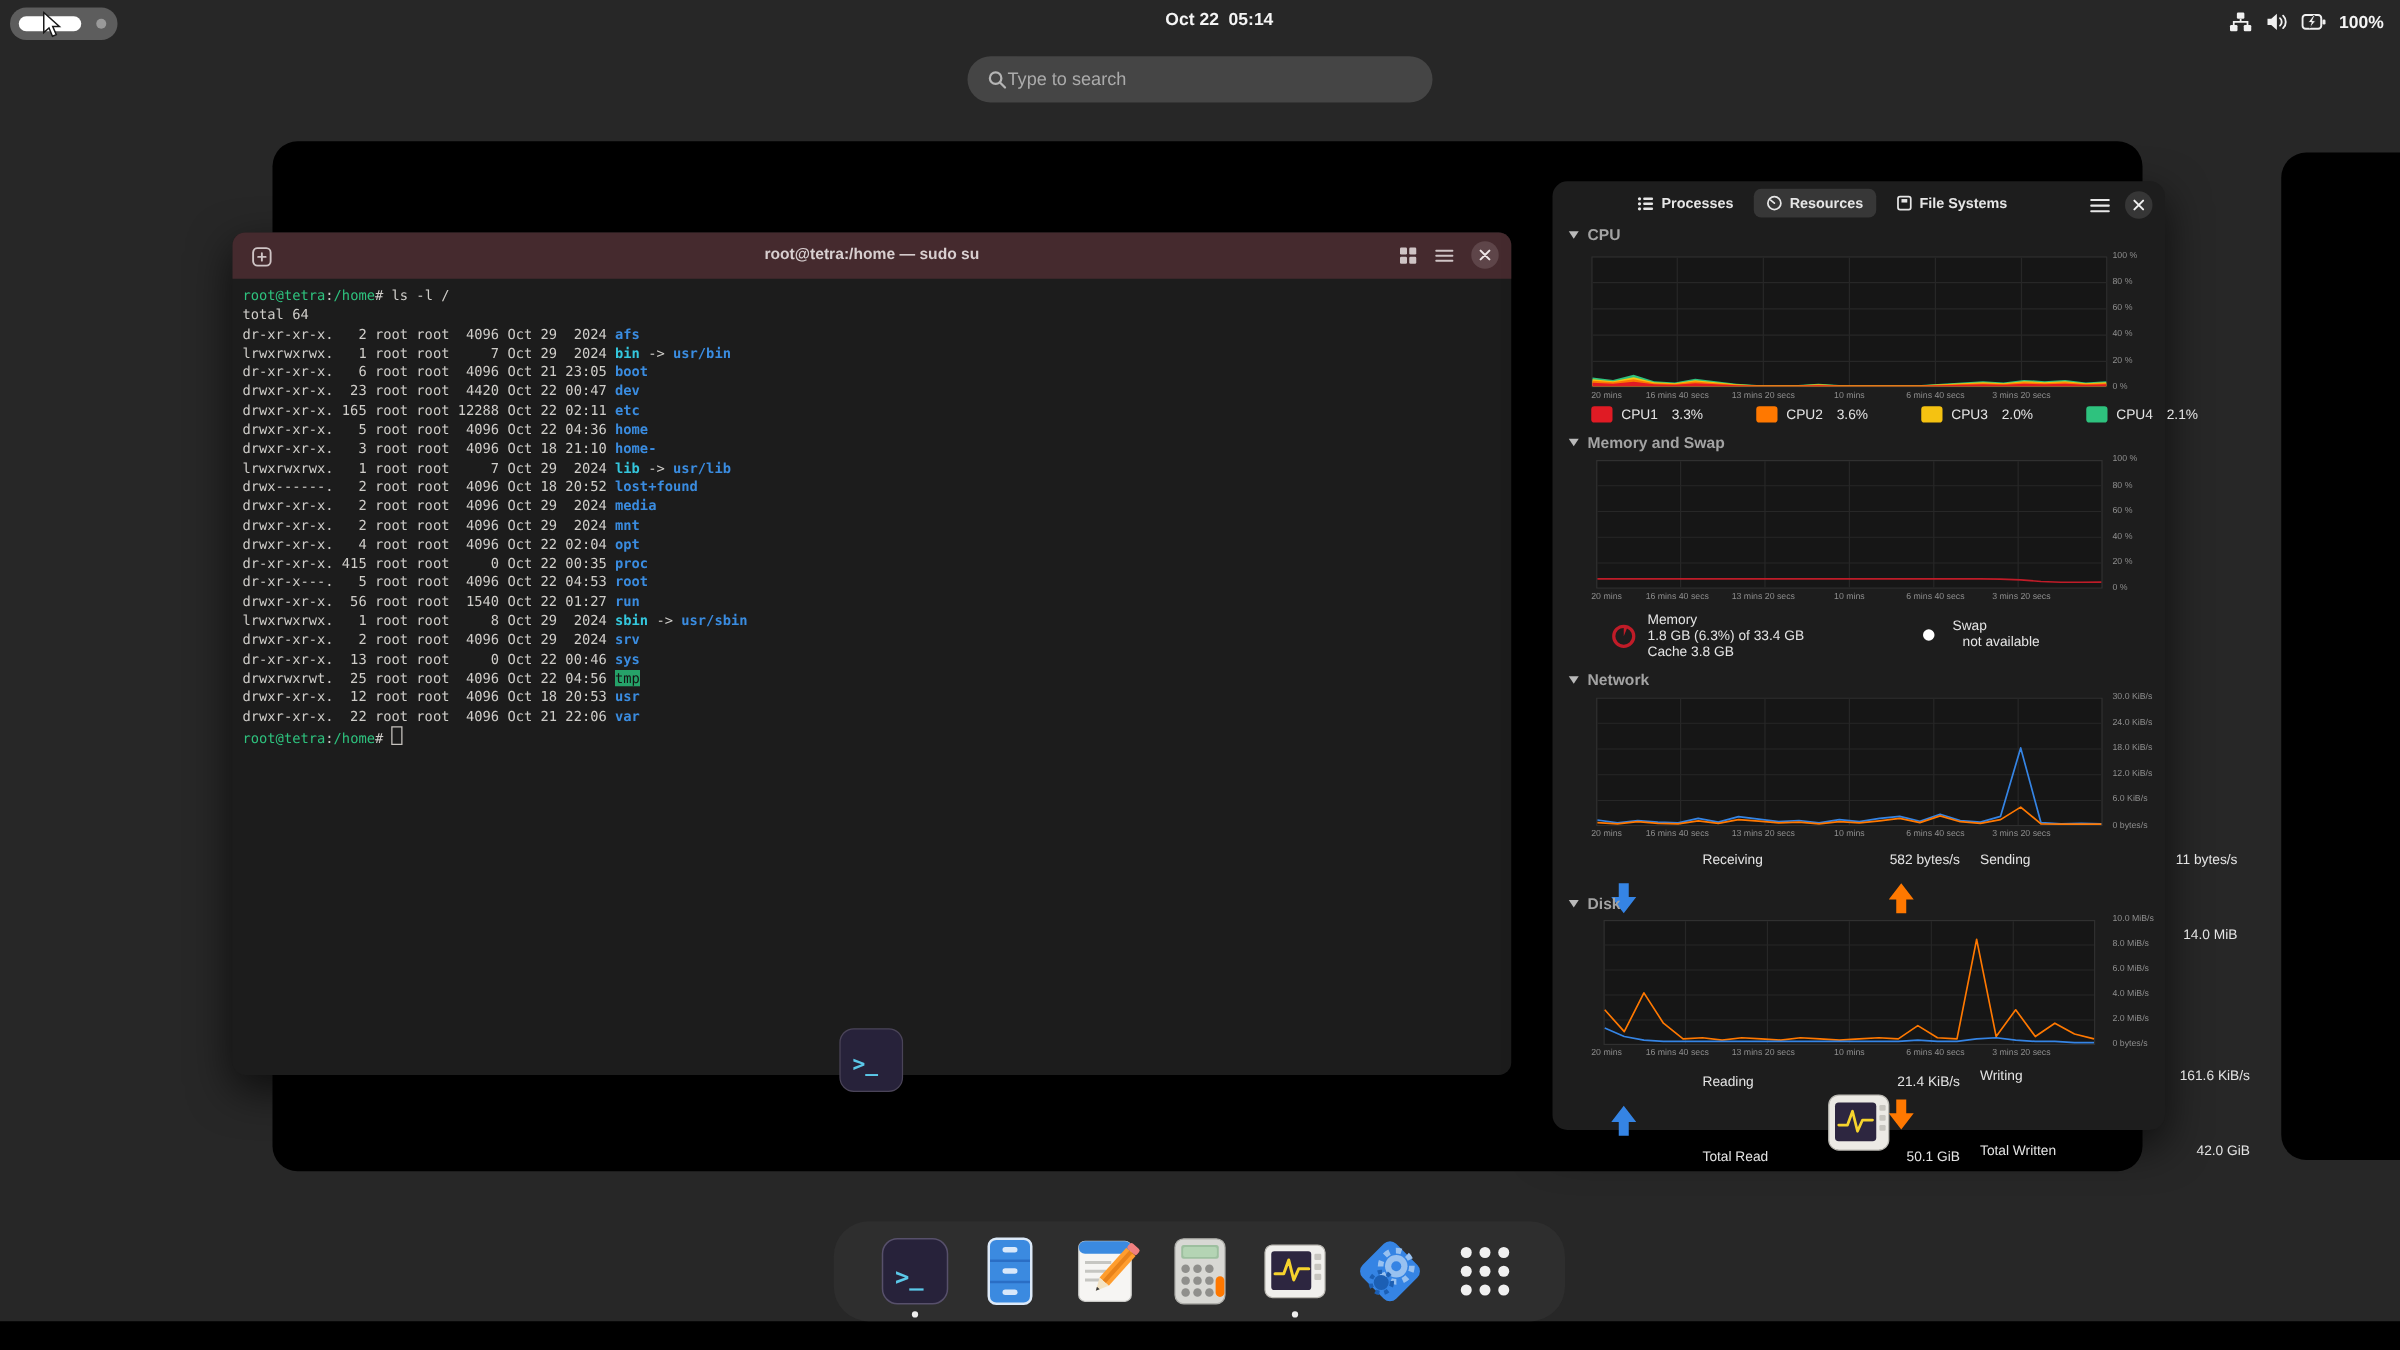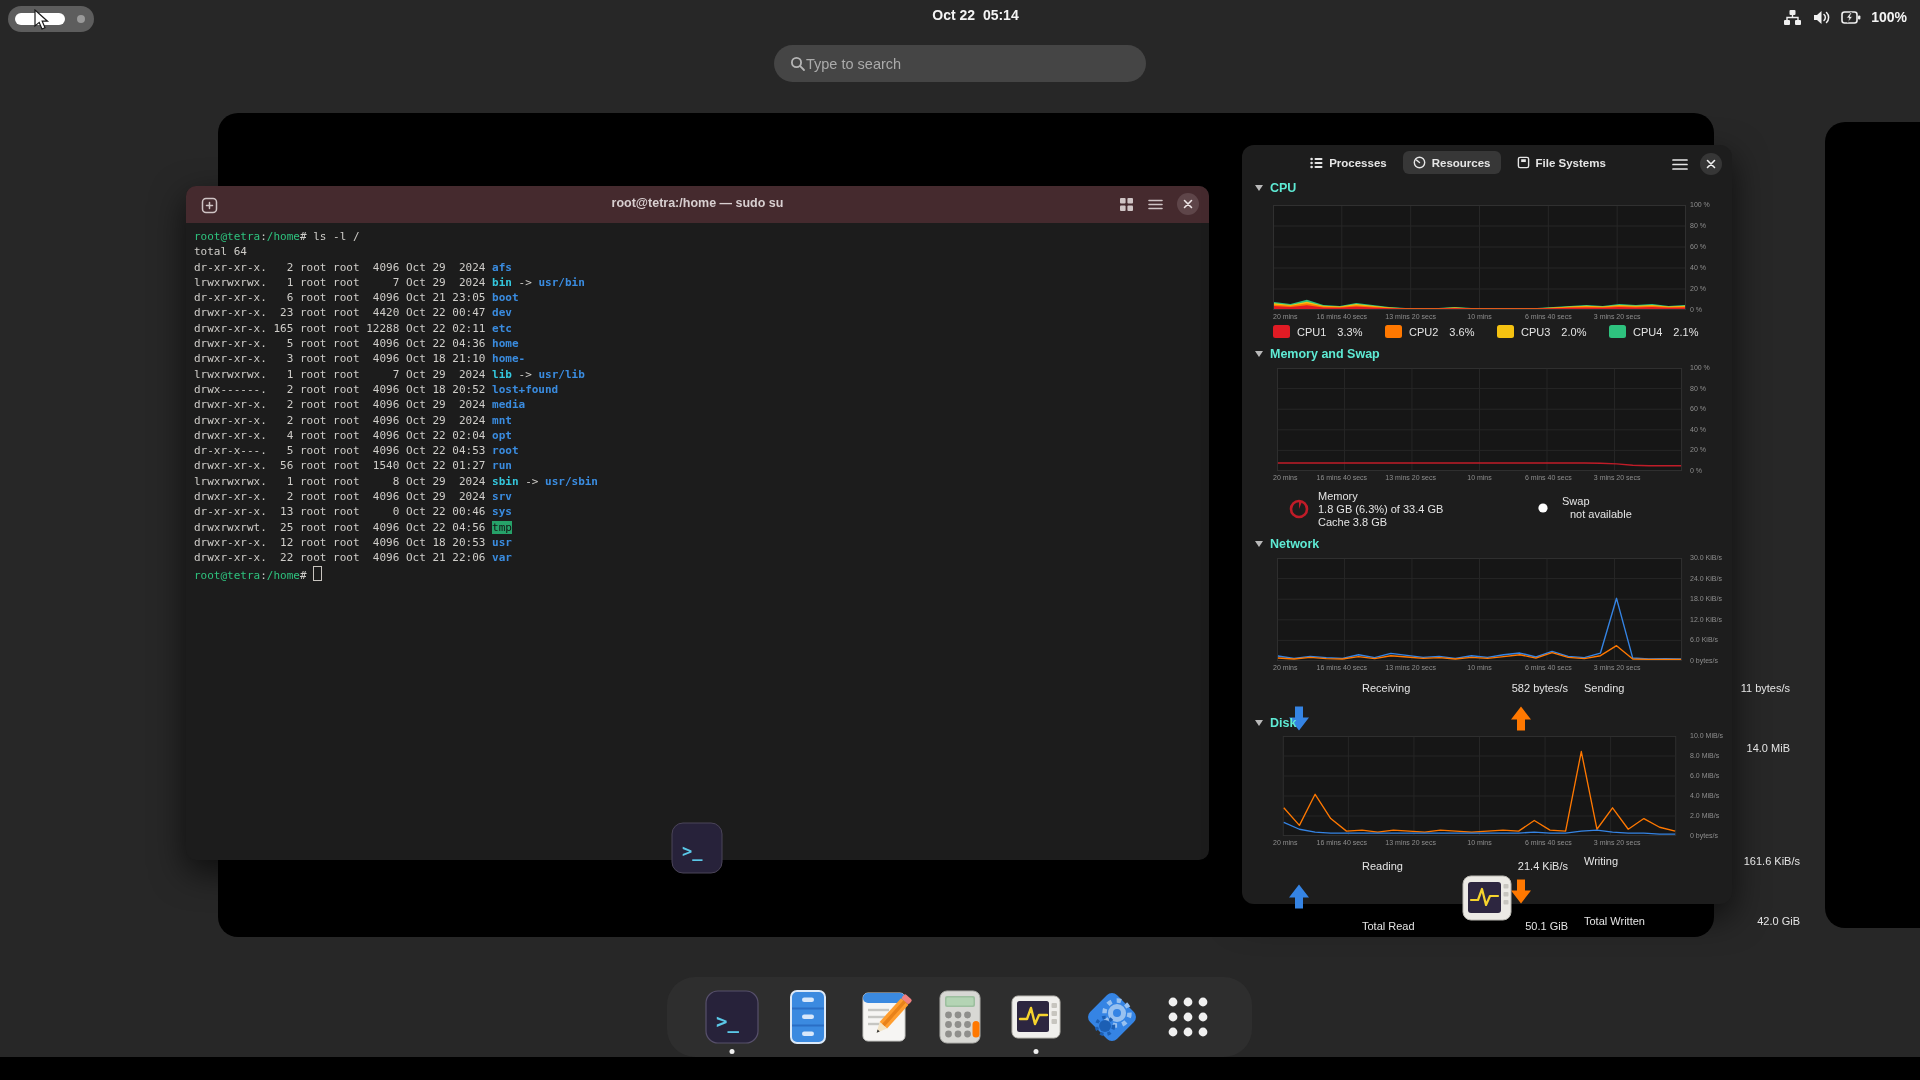--- a/index.html
+++ b/index.html
@@ -50,29 +50,29 @@
   .m-header{position:absolute;left:0;top:0;width:100%;height:38px;}
   .m-tabs{position:absolute;left:0;right:58px;top:6px;display:flex;justify-content:center;gap:6px;}
   .m-tab{display:flex;align-items:center;gap:6px;padding:5px 10px;border-radius:6px;font-size:11.5px;
          font-weight:700;color:#e6e6e6;}
   .m-tab.active{background:#373737;}
   .m-right{position:absolute;right:10px;top:8px;display:flex;align-items:center;gap:12px;}
   .m-close{width:22px;height:22px;border-radius:50%;background:#363636;display:flex;align-items:center;justify-content:center;}
 
   .sec-head{position:absolute;left:13px;display:flex;align-items:center;gap:7px;}
   .sec-tri{width:0;height:0;border-left:4.5px solid transparent;border-right:4.5px solid transparent;border-top:6px solid #b9b9b9;}
-  .sec-title{font-size:12.5px;font-weight:700;color:#5eead4;}
+  .sec-title{font-size:12.5px;font-weight:700;color:#a3a3a3;}
   .chart-svg{position:absolute;left:31px;width:413px;height:105px;}
   .yticks{position:absolute;left:448px;width:44px;display:flex;flex-direction:column;justify-content:space-between;
           font-size:7px;color:#8e8e8e;}
   .xticks{position:absolute;left:31px;width:413px;height:10px;font-size:7px;color:#8e8e8e;}
   .xticks span{position:absolute;top:0;white-space:nowrap;}
 
   .cpu-legend{position:absolute;left:31px;top:180px;display:flex;}
-  .leg-item{width:112px;display:flex;align-items:center;gap:7px;}
+  .leg-item{width:132px;display:flex;align-items:center;gap:7px;}
   .leg-swatch{width:17px;height:13px;border-radius:2.5px;}
   .leg-lbl{font-size:11px;color:#e4e4e4;}
   .leg-val{font-size:11px;color:#e4e4e4;margin-left:4px;}
 
   .stat-grid{position:absolute;display:grid;grid-template-columns:30px 86px 72px;column-gap:4px;row-gap:2px;
              font-size:11px;color:#e4e4e4;align-items:center;gap:48px;}
   .stat-icon{grid-row:1/span 2;justify-self:center;}
   .stat-val{text-align:right;}
   .mem-grid{position:absolute;display:grid;grid-template-columns:30px 170px;column-gap:4px;row-gap:1px;
             font-size:11px;color:#e4e4e4;align-items:center;}
@@ -168,20 +168,21 @@
         <div class="term-line">dr-xr-xr-x.   6 root root  4096 Oct 21 23:05 <span class="c-dir">boot</span></div>
         <div class="term-line">drwxr-xr-x.  23 root root  4420 Oct 22 00:47 <span class="c-dir">dev</span></div>
         <div class="term-line">drwxr-xr-x. 165 root root 12288 Oct 22 02:11 <span class="c-dir">etc</span></div>
         <div class="term-line">drwxr-xr-x.   5 root root  4096 Oct 22 04:36 <span class="c-dir">home</span></div>
         <div class="term-line">drwxr-xr-x.   3 root root  4096 Oct 18 21:10 <span class="c-dir">home-</span></div>
         <div class="term-line">lrwxrwxrwx.   1 root root     7 Oct 29  2024 <span class="c-link">lib</span> -&gt; <span class="c-dir">usr/lib</span></div>
         <div class="term-line">drwx------.   2 root root  4096 Oct 18 20:52 <span class="c-dir">lost+found</span></div>
         <div class="term-line">drwxr-xr-x.   2 root root  4096 Oct 29  2024 <span class="c-dir">media</span></div>
         <div class="term-line">drwxr-xr-x.   2 root root  4096 Oct 29  2024 <span class="c-dir">mnt</span></div>
         <div class="term-line">drwxr-xr-x.   4 root root  4096 Oct 22 02:04 <span class="c-dir">opt</span></div>
+        <div class="term-line">dr-xr-xr-x. 415 root root     0 Oct 22 00:35 <span class="c-dir">proc</span></div>
         <div class="term-line">dr-xr-x---.   5 root root  4096 Oct 22 04:53 <span class="c-dir">root</span></div>
         <div class="term-line">drwxr-xr-x.  56 root root  1540 Oct 22 01:27 <span class="c-dir">run</span></div>
         <div class="term-line">lrwxrwxrwx.   1 root root     8 Oct 29  2024 <span class="c-link">sbin</span> -&gt; <span class="c-dir">usr/sbin</span></div>
         <div class="term-line">drwxr-xr-x.   2 root root  4096 Oct 29  2024 <span class="c-dir">srv</span></div>
         <div class="term-line">dr-xr-xr-x.  13 root root     0 Oct 22 00:46 <span class="c-dir">sys</span></div>
         <div class="term-line">drwxrwxrwt.  25 root root  4096 Oct 22 04:56 <span class="c-sticky">tmp</span></div>
         <div class="term-line">drwxr-xr-x.  12 root root  4096 Oct 18 20:53 <span class="c-dir">usr</span></div>
         <div class="term-line">drwxr-xr-x.  22 root root  4096 Oct 21 22:06 <span class="c-dir">var</span></div>
         <div class="term-line"><span class="c-prompt">root@tetra</span>:<span class="c-prompt">/home</span># <span class="term-cursor"></span></div>
       </div>

